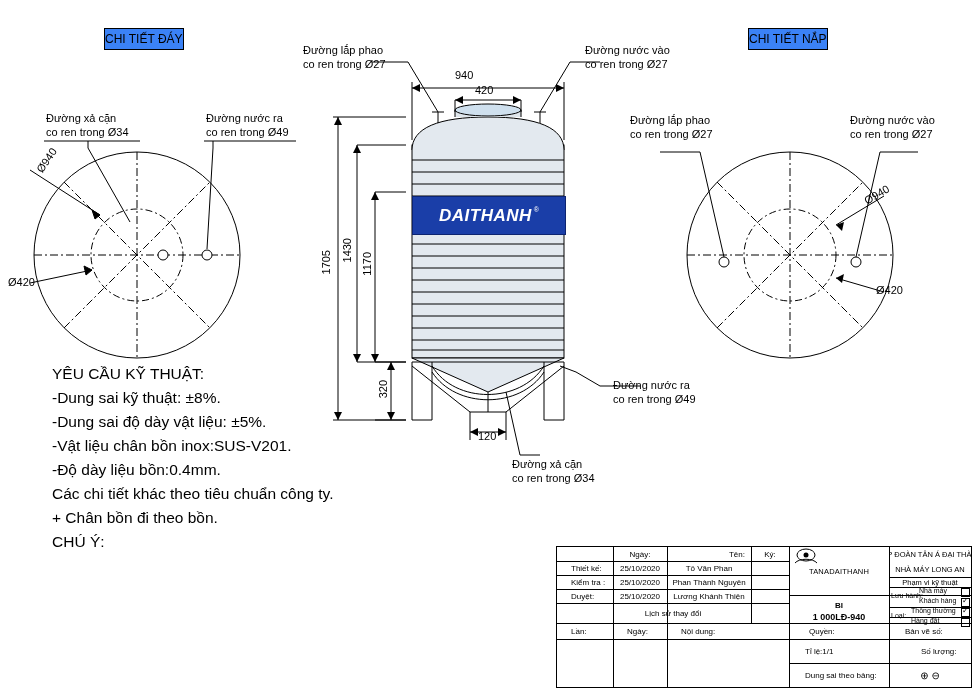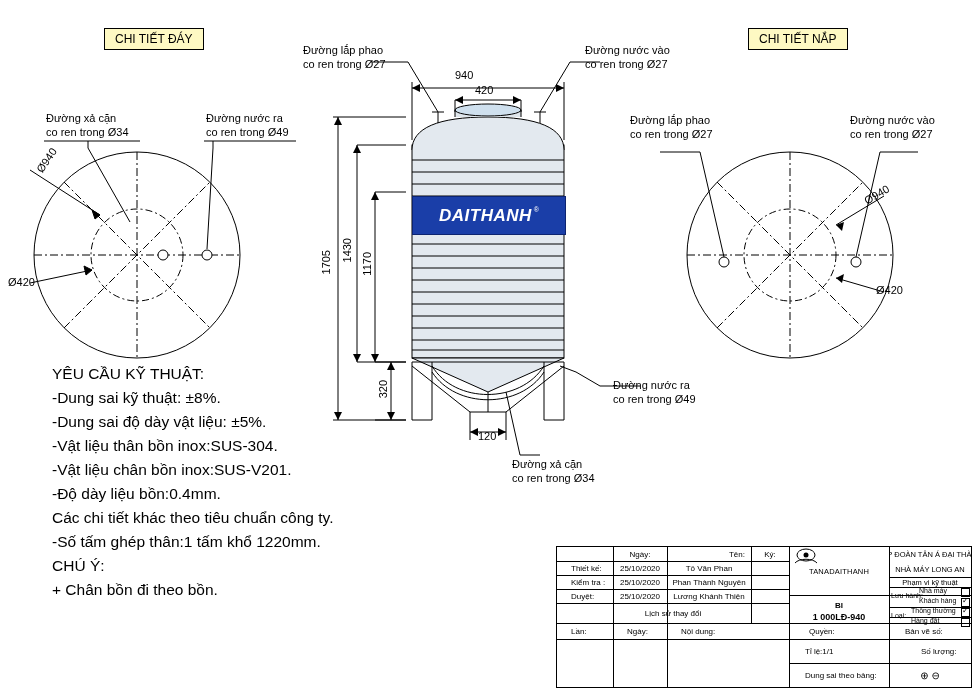--- a/index.html
+++ b/index.html
@@ -4,22 +4,22 @@
 <style>
   html,body{margin:0;padding:0;}
   body{
     width:980px;height:692px;background:#fff;
     font-family:"Liberation Sans", sans-serif;
     color:#000;position:relative;overflow:hidden;
   }
   .abs{position:absolute;}
   .lbl{font-size:11px;line-height:13px;white-space:nowrap;}
   .boxed{
-    border:1px solid #000;padding:3px 10px;font-size:12px;
-    background:#fef9c3;white-space:nowrap;
+    border:1px solid #000;padding:3px 0;font-size:12px;
+    background:#3b82f6;white-space:nowrap;
   }
   .dim{font-size:11px;white-space:nowrap;}
   .vert{writing-mode:vertical-rl;transform:rotate(180deg);}
   .spec{font-size:15.5px;line-height:24px;white-space:nowrap;}
   svg{position:absolute;left:0;top:0;}
   
   .tb{position:absolute;left:556px;top:546px;width:414px;height:140px;
       border:1px solid #000;font-size:8px;}
   .tb div{position:absolute;box-sizing:border-box;}
   .tbl{border-left:1px solid #000;}
@@ -215,27 +215,25 @@
 <div class="abs lbl" style="left:630px;top:128px;">co ren trong Ø27</div>
 <div class="abs lbl" style="left:850px;top:114px;">Đường nước vào</div>
 <div class="abs lbl" style="left:850px;top:128px;">co ren trong Ø27</div>
 <div class="abs dim" style="left:862px;top:196px;transform:rotate(-30deg);transform-origin:left top;">Ø940</div>
 <div class="abs dim" style="left:876px;top:284px;">Ø420</div>
 
 <div class="abs" style="left:52px;top:362px;">
   <div class="spec">YÊU CẦU KỸ THUẬT:</div>
   <div class="spec">-Dung sai kỹ thuật: ±8%.</div>
   <div class="spec">-Dung sai độ dày vật liệu: ±5%.</div>
-  <div class="spec">-Vật liệu thân bồn inox:SUS-304.</div>
   <div class="spec">-Vật liệu chân bồn inox:SUS-V201.</div>
   <div class="spec">-Độ dày liệu bồn:0.4mm.</div>
   <div class="spec">Các chi tiết khác theo tiêu chuẩn công ty.</div>
-  <div class="spec">-Số tấm ghép thân:1 tấm khổ 1220mm.</div>
+  <div class="spec">+ Chân bồn đi theo bồn.</div>
   <div class="spec">CHÚ Ý:</div>
-  <div class="spec">+ Chân bồn đi theo bồn.</div>
 </div>
 
 <div class="tb">
 
   <div style="left:0;top:0;width:414px;height:140px;"></div>
   <div class="tbl" style="left:56px;top:0;width:0;height:76px;"></div>
   <div class="tbl" style="left:110px;top:0;width:0;height:76px;"></div>
   <div class="tbl" style="left:194px;top:0;width:0;height:76px;"></div>
   <div class="tbl" style="left:232px;top:0;width:0;height:140px;"></div>
   <div class="tbl" style="left:332px;top:0;width:0;height:140px;"></div>

